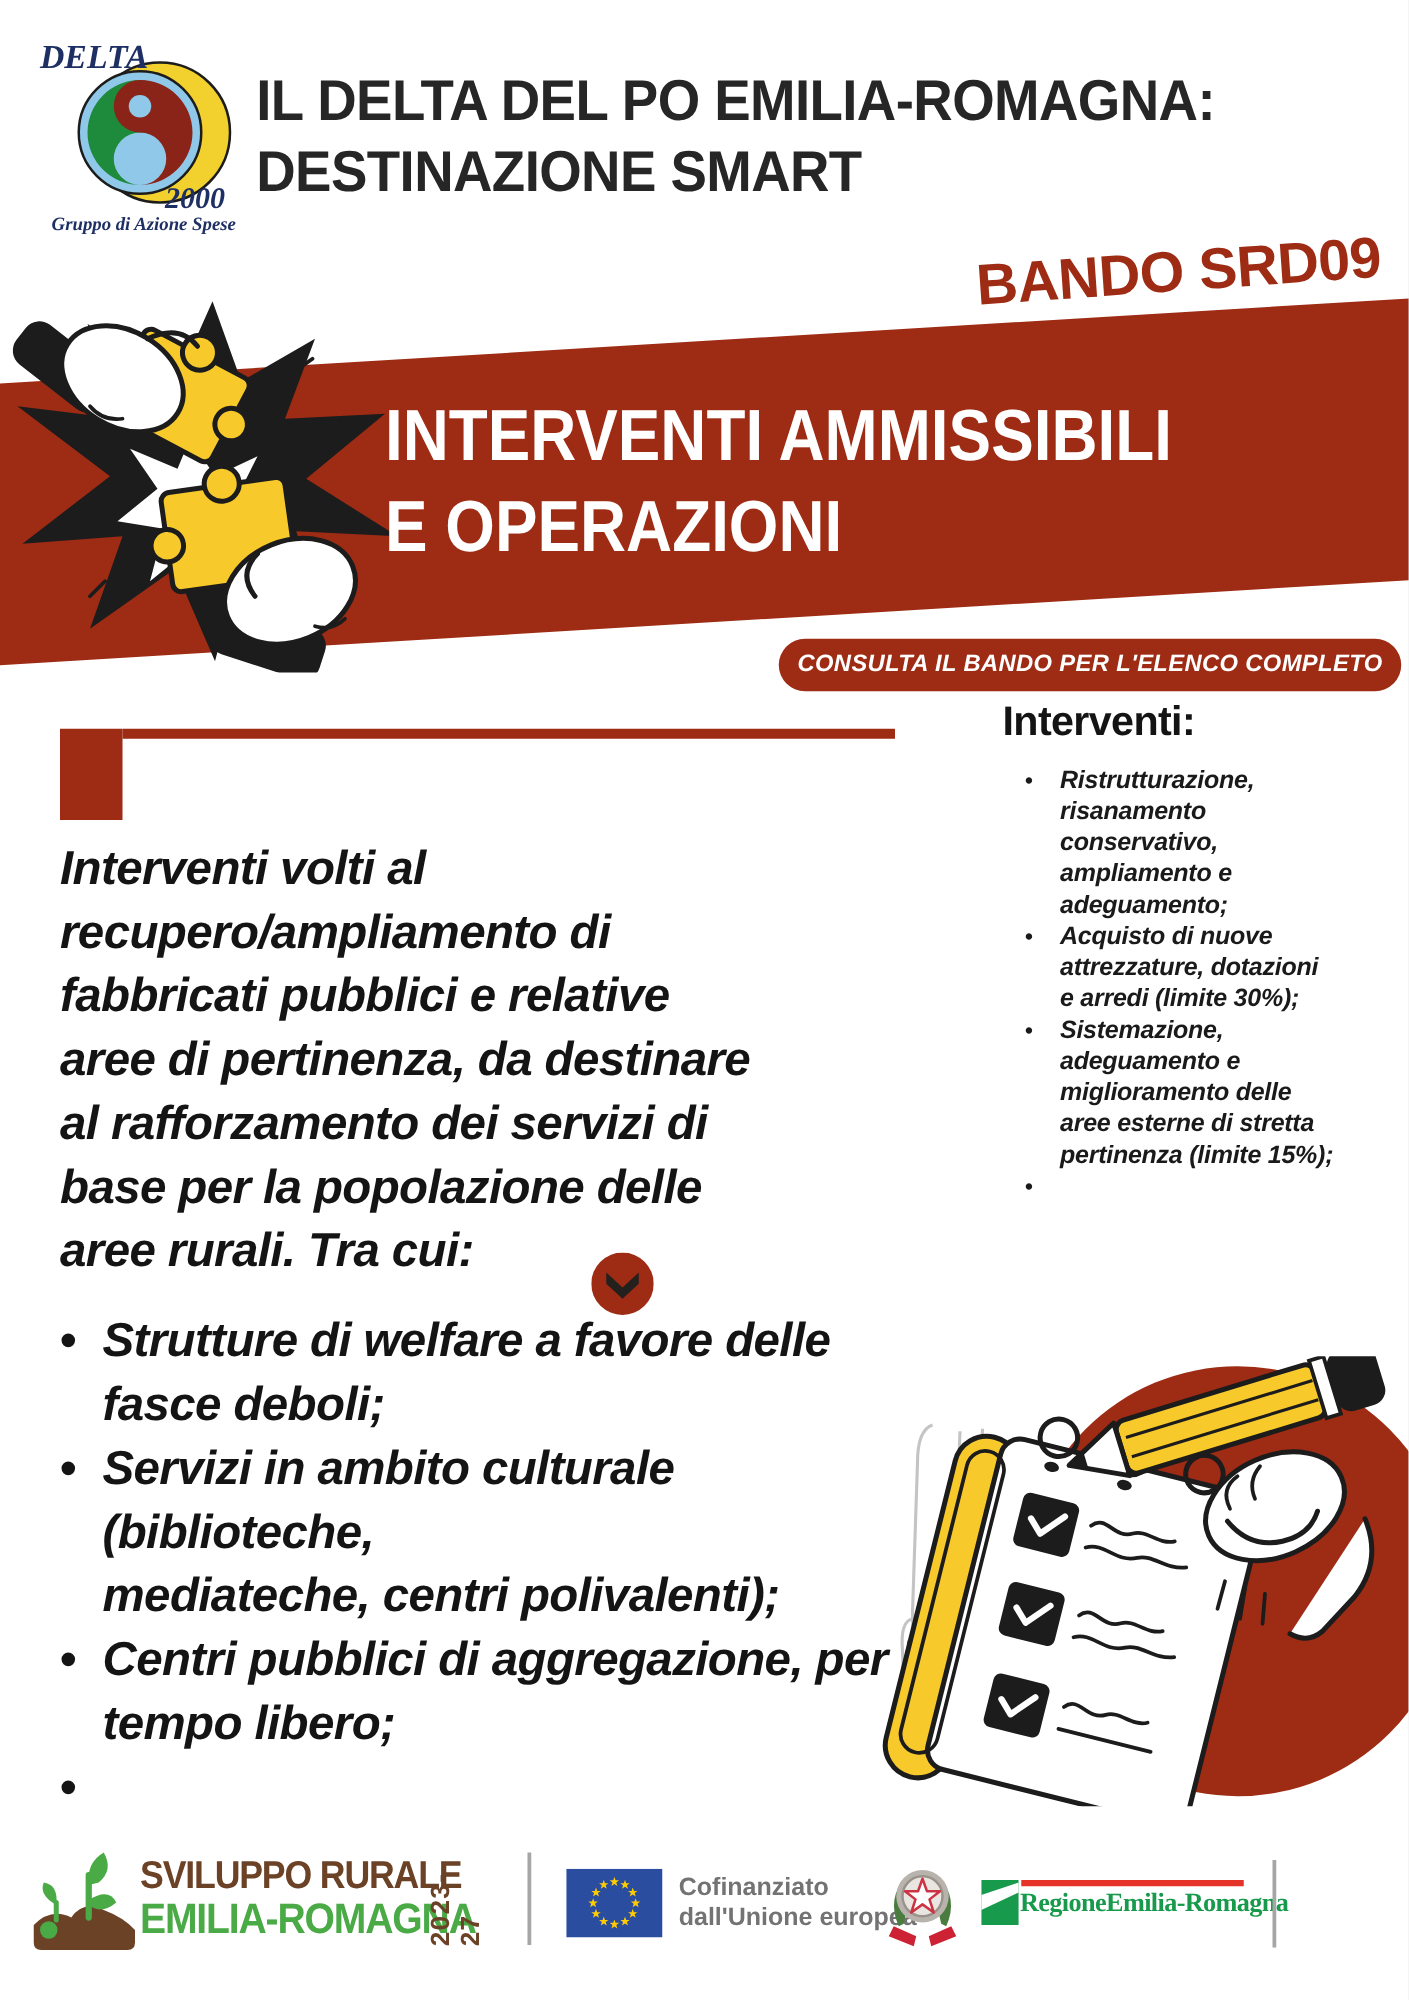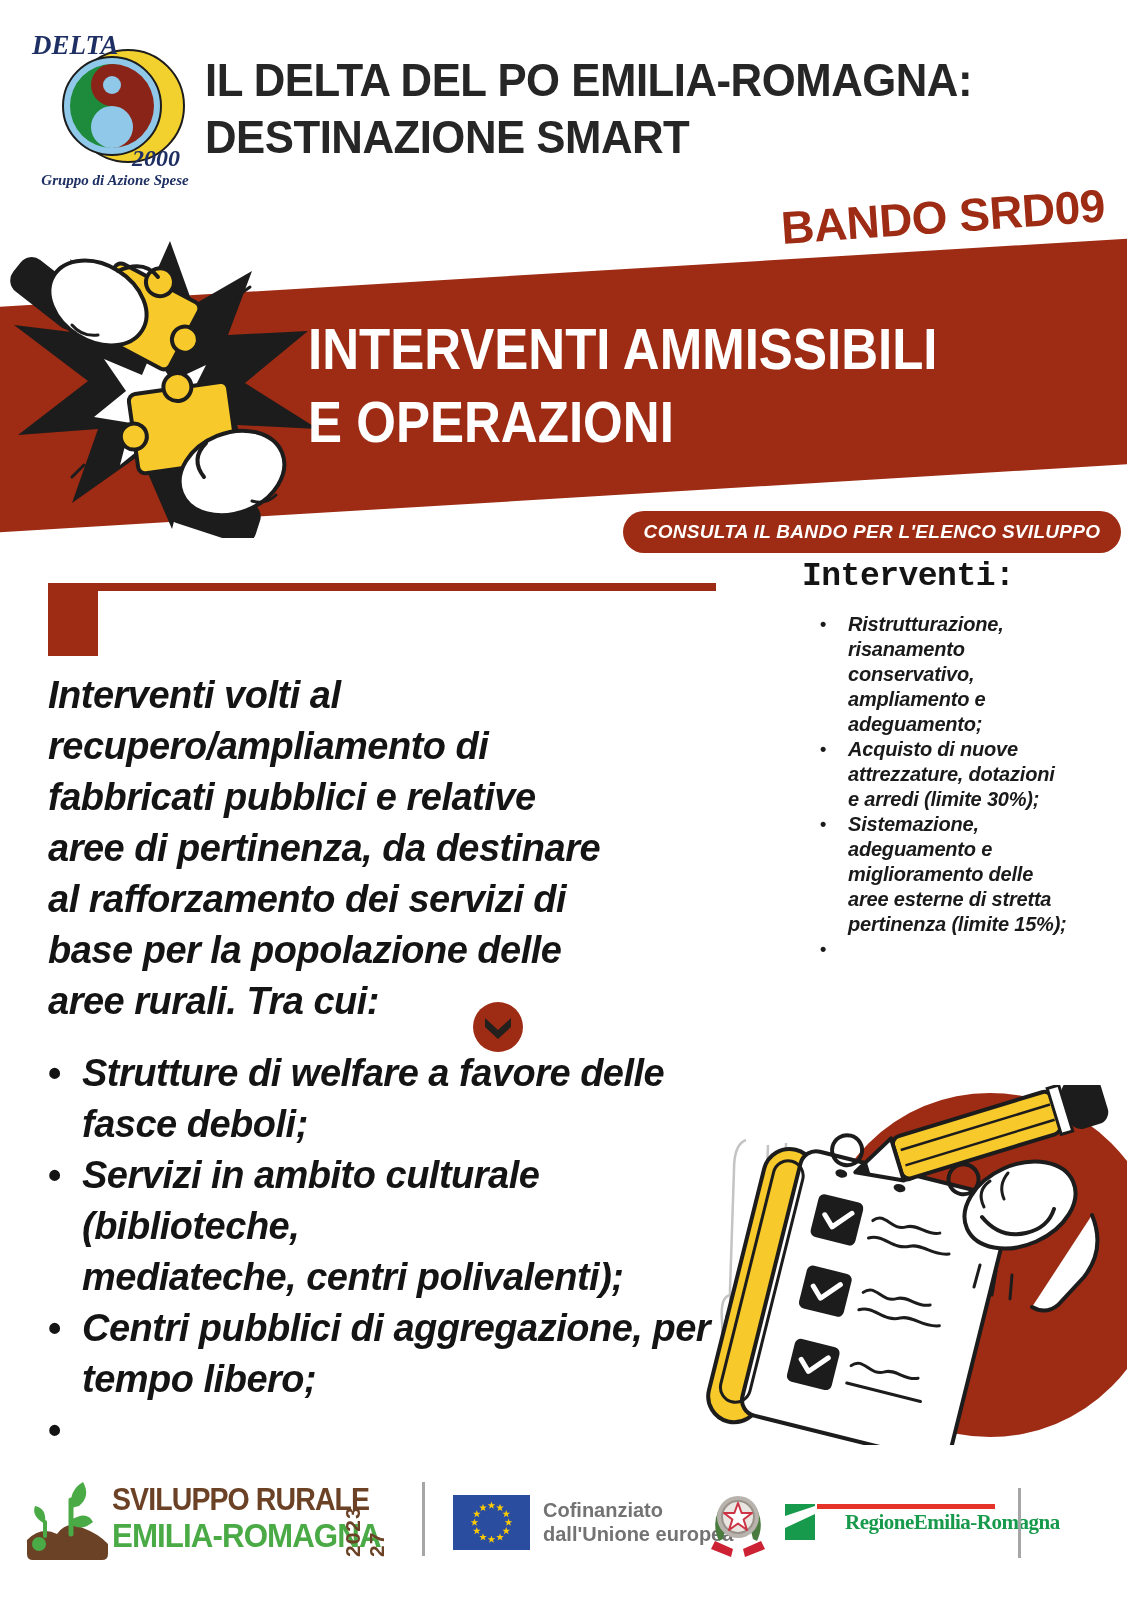--- a/index.html
+++ b/index.html
@@ -36,38 +36,38 @@
   .paragraph{left:48px;top:670px;width:720px;font-size:38px;line-height:51px;font-weight:700;
          letter-spacing:-0.5px;color:#141414;}
   .cta-icon{left:473px;top:1002px;width:50px;height:50px;}
 
   .bullets{left:48px;top:1048px;width:700px;font-size:38px;line-height:51px;font-weight:700;
          letter-spacing:-0.5px;color:#141414;}
   .bullets .li{display:flex;}
   .bullets .marker{width:34px;flex:0 0 34px;}
 
   
-  .sb-head{left:802px;top:558px;font-size:33px;font-weight:700;color:#141414;letter-spacing:-0.5px;font-family:Liberation Mono, monospace;}
+  .sb-head{left:802px;top:558px;font-size:33px;font-weight:700;color:#141414;letter-spacing:-0.5px;}
   .sb-list{left:820px;top:612px;width:280px;font-size:20px;line-height:25px;font-weight:700;
          color:#1a1a1a;letter-spacing:-0.2px;}
   .sb-list .li{display:flex;}
   .sb-list .marker{width:28px;flex:0 0 28px;font-size:18px;}
 
   
   .sr-text1{left:112px;top:1482px;font-size:31px;font-weight:800;color:#6b4226;letter-spacing:-1px;
          transform:scaleX(0.92);transform-origin:left top;}
   .sr-text2{left:112px;top:1516px;font-size:34px;font-weight:800;color:#4aaa46;letter-spacing:-1px;
          transform:scaleX(0.92);transform-origin:left top;}
   .sr-years{left:341px;top:1485px;height:72px;writing-mode:vertical-rl;transform:rotate(180deg);
          font-size:21px;font-weight:800;color:#6b4226;letter-spacing:1px;}
   .vdiv{width:3px;background:#a6a6a6;}
   .eu-text{left:543px;top:1498px;font-size:20px;line-height:24px;font-weight:700;color:#737373;}
   .rer-bar{left:817px;top:1504px;width:178px;height:5px;background:#e63329;}
   .rer-name{left:816px;top:1510px;font-family:"Liberation Serif",serif;font-weight:700;
-         font-size:21px;color:#179a4b;letter-spacing:-0.5px;margin-left:29px;}
+         font-size:21px;color:#179a4b;letter-spacing:-0.5px;}
 </style>
 </head>
 <body>
 
 <div class="page">
 
   <div class="abs band"></div>
 
   <svg class="abs" style="left:0;top:233px" width="340" height="305" viewBox="0 0 340 305">
     <path d="M170,8 L193,72 L252,38 L228,102 L308,98 L245,150 L318,196 L237,192 L262,268 L192,220 L172,296 L140,222 L72,270 L98,196 L18,202 L88,148 L14,92 L96,102 L70,26 L138,80 Z" fill="#1c1c1c"></path>
@@ -115,21 +115,21 @@
   </div>
 
   <div class="abs bando">BANDO SRD09</div>
 
   <div class="abs banner-text">
     <div>INTERVENTI AMMISSIBILI</div>
     <div>E OPERAZIONI</div>
   </div>
 
   <div class="abs badge">
-    <span>CONSULTA IL BANDO PER L'ELENCO SVILUPPO</span>
+    <span>CONSULTA IL BANDO PER L'ELENCO COMPLETO</span>
   </div>
 
   <div class="abs h-square"></div>
   <div class="abs h-line"></div>
 
   <div class="abs paragraph pre">Interventi volti al
 recupero/ampliamento di
 fabbricati pubblici e relative
 aree di pertinenza, da destinare
 al rafforzamento dei servizi di

